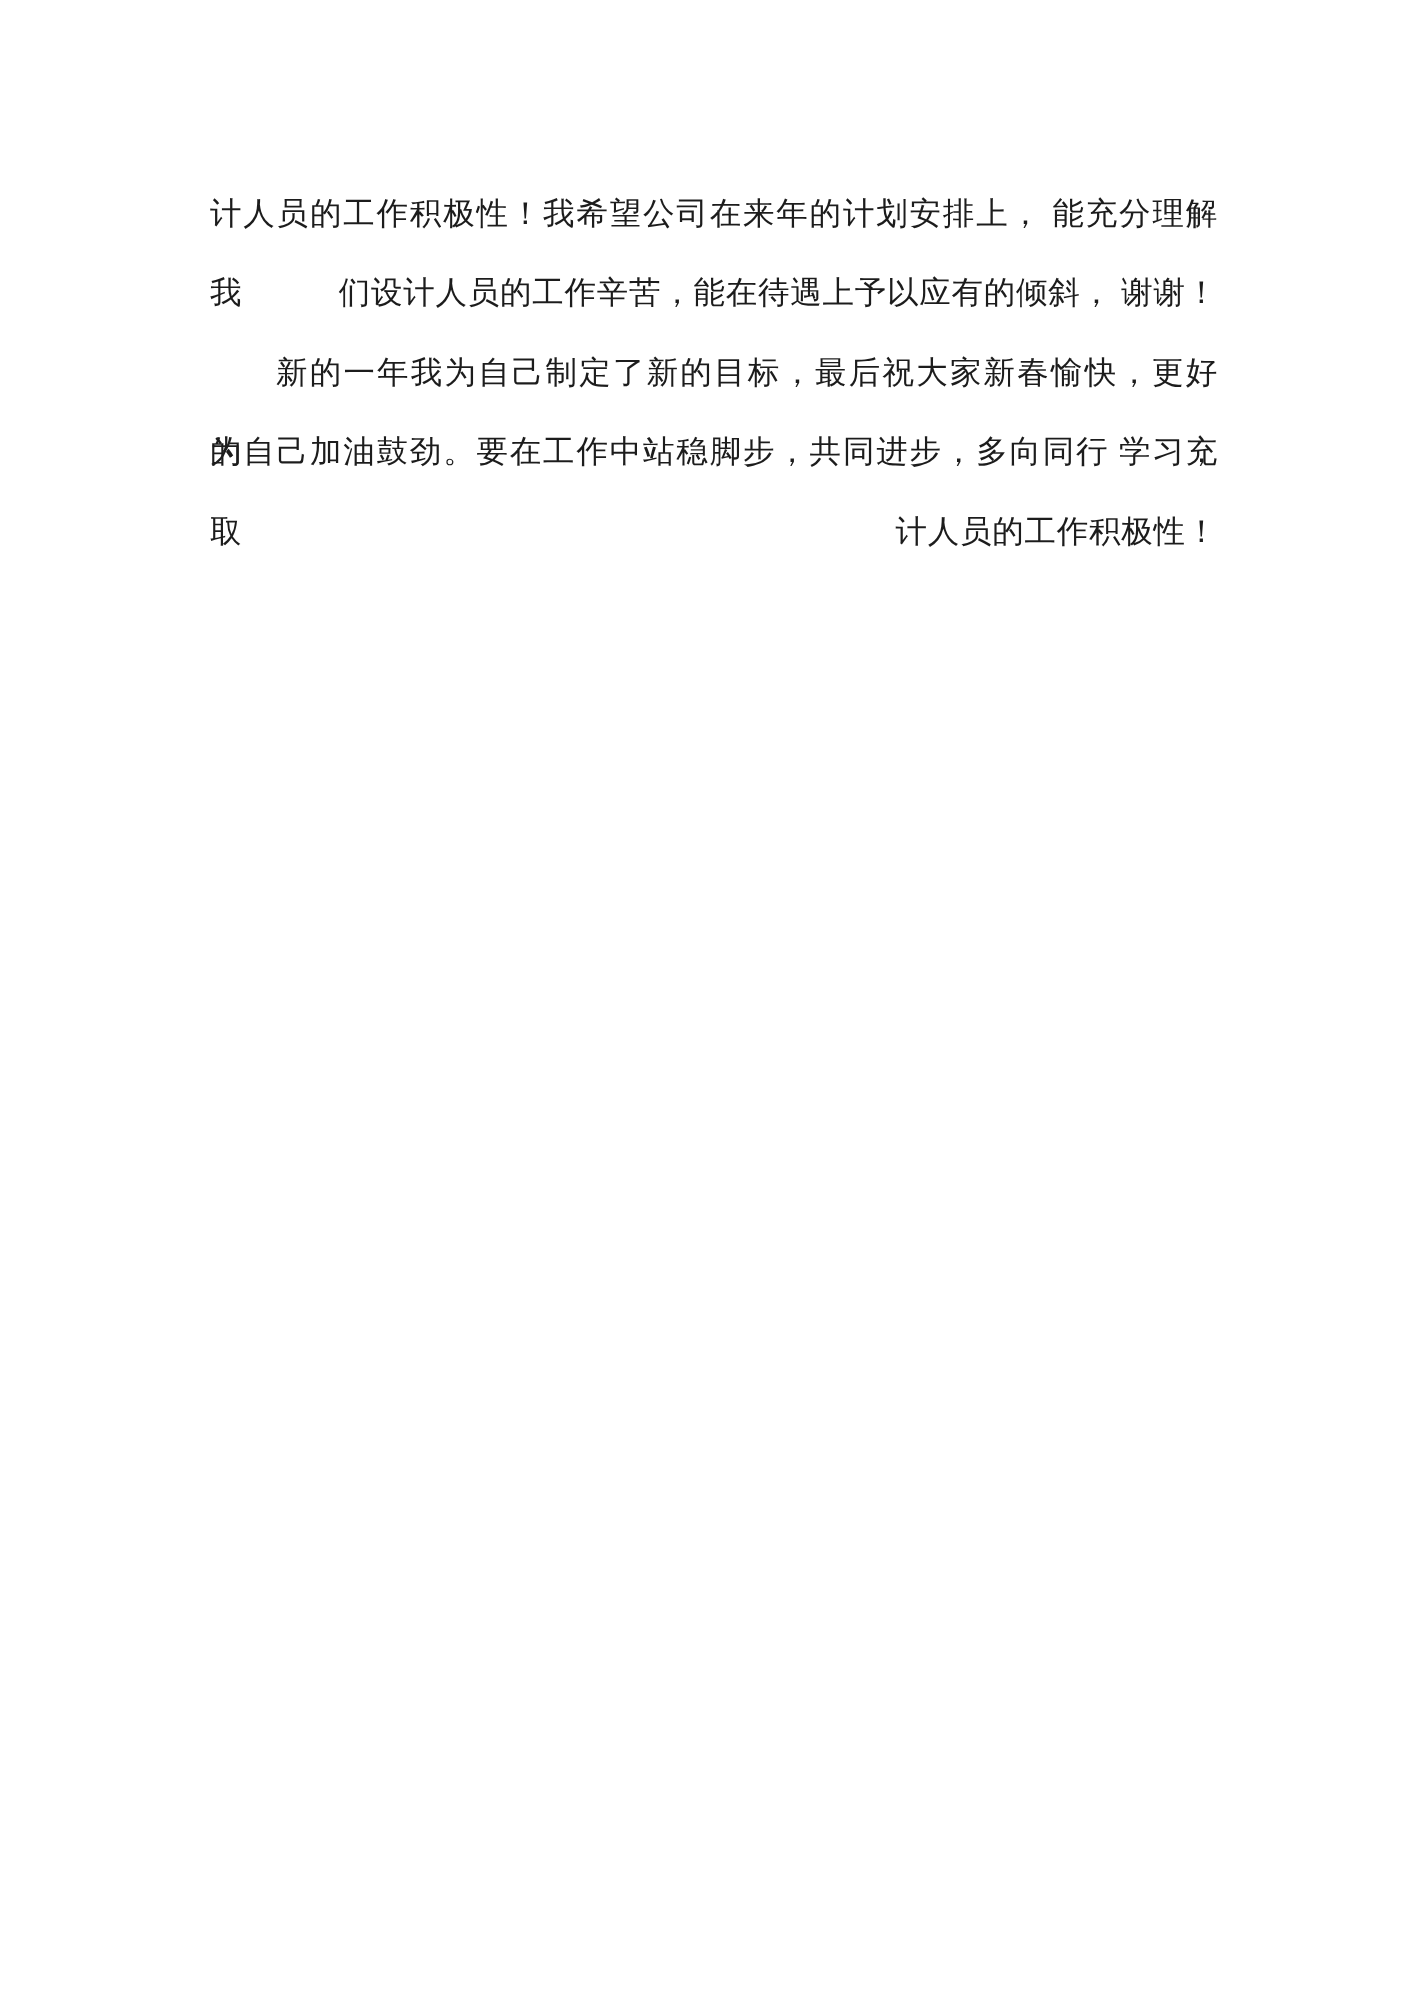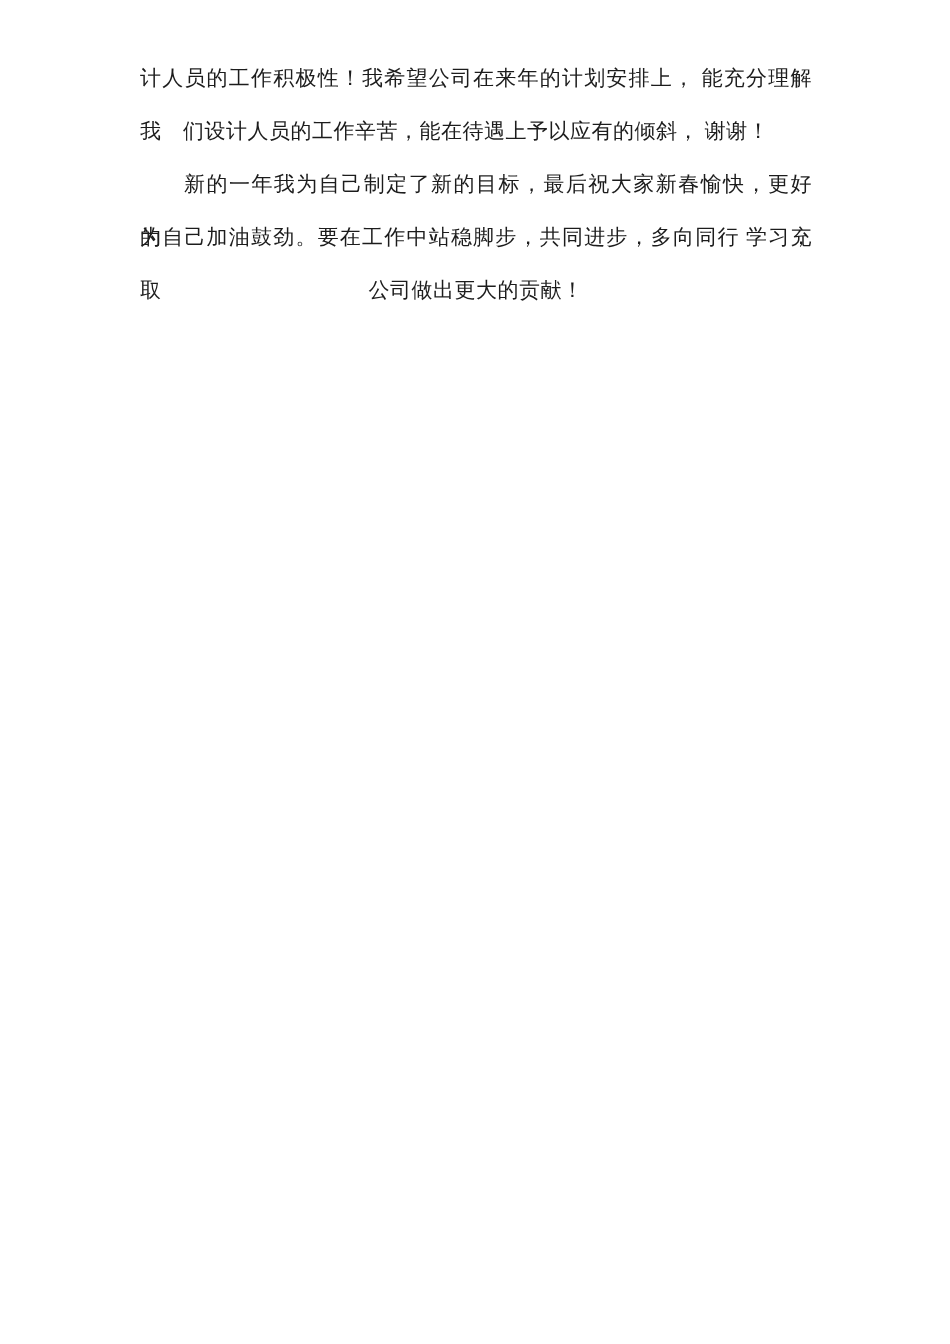--- a/index.html
+++ b/index.html
@@ -11,33 +11,33 @@
     width: 950px;
     height: 1344px;
     overflow: hidden;
     font-family: "Liberation Serif", "DejaVu Serif", serif;
   }
   .page {
     width: 950px;
     height: 1344px;
     background: #ffffff;
     box-sizing: border-box;
-    padding: 52px 138px 0 140px;
+    padding: 116px 138px 0 140px;
   }
   .doc-body {
     width: 672px;
   }
   .line {
     font-size: 21px;
     line-height: 53px;
     height: 53px;
     color: #1c1c1c;
     letter-spacing: 0.5px;
     white-space: nowrap;
-    text-align: center;
+    text-align: right;
   }
   
   .line.just {
     white-space: normal;
     text-align: justify;
     text-align-last: justify;
   }
   
   .line.indent {
     text-indent: 44px;
@@ -45,15 +45,15 @@
 </style>
 </head>
 <body>
 
 <div class="page">
   <div class="doc-body">
     <div class="line just">计人员的工作积极性！我希望公司在来年的计划安排上， 能充分理解我</div>
     <div class="line">们设计人员的工作辛苦，能在待遇上予以应有的倾斜， 谢谢！</div>
     <div class="line just indent">新的一年我为自己制定了新的目标，最后祝大家新春愉快，更好 的充</div>
     <div class="line just">为自己加油鼓劲。要在工作中站稳脚步，共同进步，多向同行 学习，取</div>
-    <div class="line">公司做出更大的贡献！</div>
+    <div class="line">计人员的工作积极性！</div>
   </div>
 </div>
 
 </body></html>

